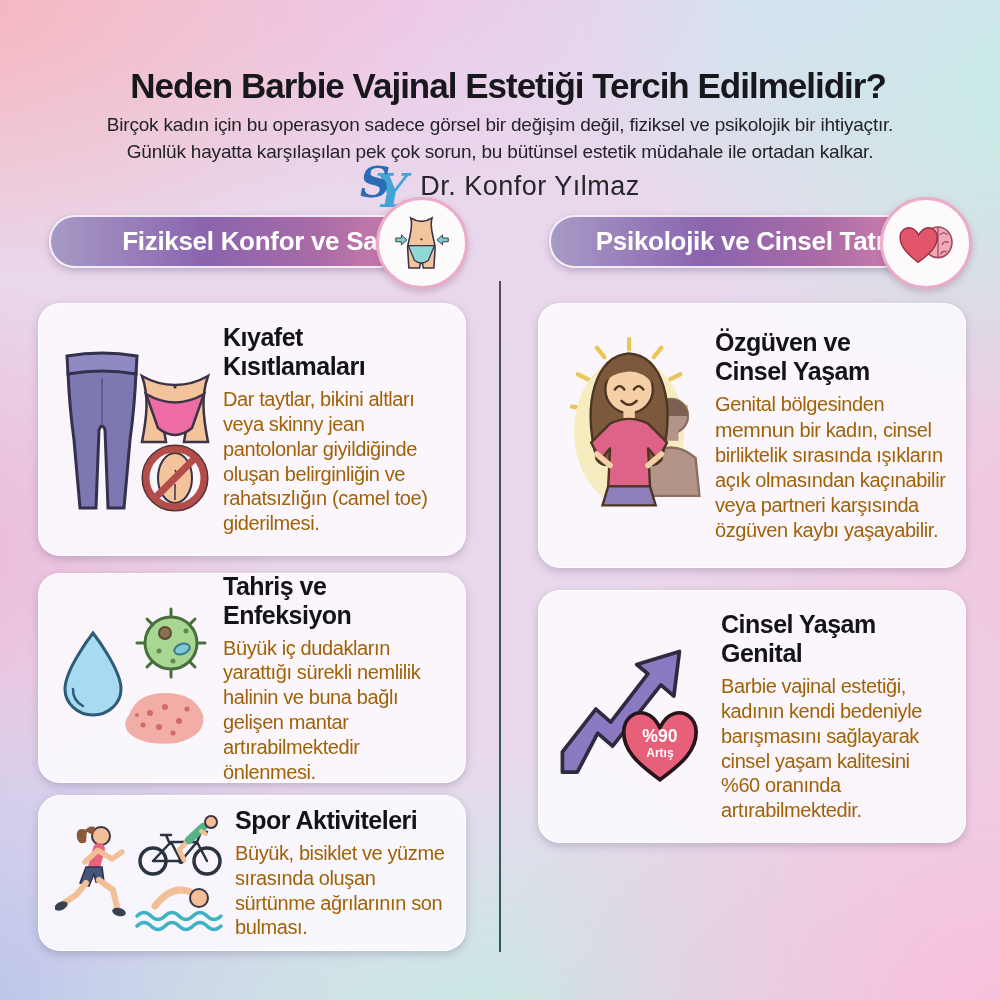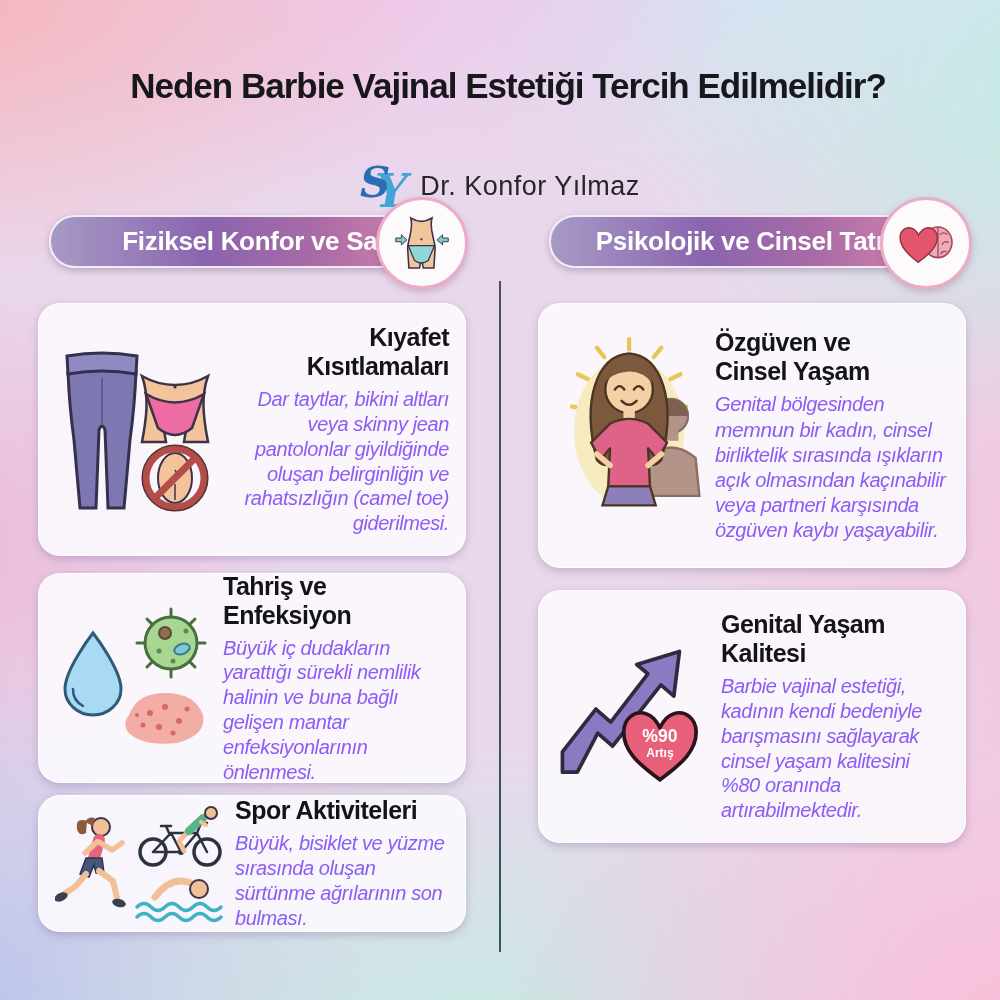--- a/index.html
+++ b/index.html
@@ -56,38 +56,40 @@
   }
   .col-left .badge{left:338px;} .col-right .badge{left:342px;}
 
   .card{
     box-sizing:border-box;width:428px;border-radius:22px;
     background:rgba(251,248,253,0.92);
     border:1.5px solid rgba(255,255,255,0.95);
     box-shadow:0 3px 8px rgba(95,75,120,0.28);
     display:flex;align-items:center;gap:10px;padding:14px 16px;
   }
-  .card-l1{height:253px;margin-bottom:17px;text-align:right;}
+  .card-l1{height:253px;margin-bottom:17px;}
   .card-l2{height:210px;margin-bottom:12px;}
-  .card-l3{height:137px;}
+  .card-l3{height:156px;}
   .card-r1{height:265px;margin-bottom:22px;gap:8px;}
   .card-r2{height:253px;}
   .icon-zone{flex:0 0 auto;display:flex;align-items:center;justify-content:center;}
   .text-zone{flex:1 1 auto;min-width:0;}
   .card-title{margin:0 0 6px;font-size:25px;font-weight:bold;letter-spacing:-0.5px;color:#141418;}
   .pre{white-space:pre-line;}
-  .card-body{margin:0;font-size:20px;line-height:1.24;letter-spacing:-0.4px;color:#8b5cf6;font-style:italic;}
+  .card-body{margin:0;font-size:20px;line-height:1.24;letter-spacing:-0.4px;color:#a16207;}
   .small-word{font-size:21px;}
 </style>
 </head>
 <body>
 
 <div class="page">
 
   <h1 class="main-title">Neden Barbie Vajinal Estetiği Tercih Edilmelidir?</h1>
+  <p class="subtitle pre">Birçok kadın için bu operasyon sadece görsel bir değişim değil, fiziksel ve psikolojik bir ihtiyaçtır.
+Günlük hayatta karşılaşılan pek çok sorun, bu bütünsel estetik müdahale ile ortadan kalkar.</p>
 
   <div class="logo">
     <svg width="54" height="52" viewBox="0 0 54 52">
       <text class="mono-text" x="15" y="47" font-size="46" fill="#43a5d6">Y</text>
       <text class="mono-text" x="0" y="37" font-size="42" fill="#2b6cb4">S</text>
     </svg>
     <span class="logo-name">Dr. Konfor Yılmaz</span>
   </div>
 
   <div class="divider"></div>
@@ -171,21 +173,21 @@
                 <circle cx="28" cy="38" r="2.5"></circle>
                 <circle cx="58" cy="46" r="2.5"></circle>
               <circle cx="72" cy="22" r="2.5"></circle>
                 <circle cx="22" cy="28" r="2"></circle>
             </g>
           </g>
         </svg>
       </div>
       <div class="text-zone">
         <h3 class="card-title">Tahriş ve Enfeksiyon</h3>
-        <p class="card-body">Büyük iç dudakların yarattığı sürekli nemlilik halinin ve buna bağlı gelişen mantar enfeksiyonlarının önlenmesi.</p>
+        <p class="card-body">Büyük iç dudakların yarattığı sürekli nemlilik halinin ve buna bağlı gelişen mantar artırabilmektedir önlenmesi.</p>
       </div>
     </article>
 
     <article class="card card-l3">
       <div class="icon-zone">
         <svg width="170" height="118" viewBox="0 0 170 118">
           <g transform="translate(0,8)">
             <path d="M32,8 Q20,4 22,16 Q24,24 31,20 Z" fill="#8a5a3a"></path>
             <circle cx="46" cy="14" r="9" fill="#f2bf96" stroke="#3c3346" stroke-width="2"></circle>
             <path d="M40,5 Q33,3 30,9 L38,13 Z" fill="#8a5a3a"></path>
@@ -282,19 +284,19 @@
         <svg width="156" height="145" viewBox="0 0 168 152">
           <path d="M8,136 L8,114 L44,68 L60,82 L100,30 L88,20 L134,6 L128,54 L114,42 L62,108 L46,94 L24,136 Z" fill="#8b7ac2" stroke="#2e2a40" stroke-width="4" stroke-linejoin="round"></path>
           <g transform="translate(66,58)">
             <path d="M47,86 C22,68 8,54 8,35 C8,20 20,11 32,15 C39,17 44,24 47,30 C50,24 55,17 62,15 C74,11 86,20 86,35 C86,54 72,68 47,86 Z" fill="#e75f78" stroke="#2a141c" stroke-width="4"></path>
             <text x="47" y="45" text-anchor="middle" font-size="19" font-weight="bold" fill="#ffffff">%90</text>
             <text x="47" y="62" text-anchor="middle" font-size="13" font-weight="bold" fill="#ffffff">Artış</text>
           </g>
         </svg>
       </div>
       <div class="text-zone">
-        <h3 class="card-title">Genital Yaşam Kalitesi</h3>
-        <p class="card-body">Barbie vajinal estetiği, kadının kendi bedeniyle barışmasını sağlayarak cinsel yaşam kalitesini %80 oranında artırabilmektedir.</p>
+        <h3 class="card-title">Cinsel Yaşam Genital</h3>
+        <p class="card-body">Barbie vajinal estetiği, kadının kendi bedeniyle barışmasını sağlayarak cinsel yaşam kalitesini %60 oranında artırabilmektedir.</p>
       </div>
     </article>
   </section>
 
 </div>
 
 </body></html>

